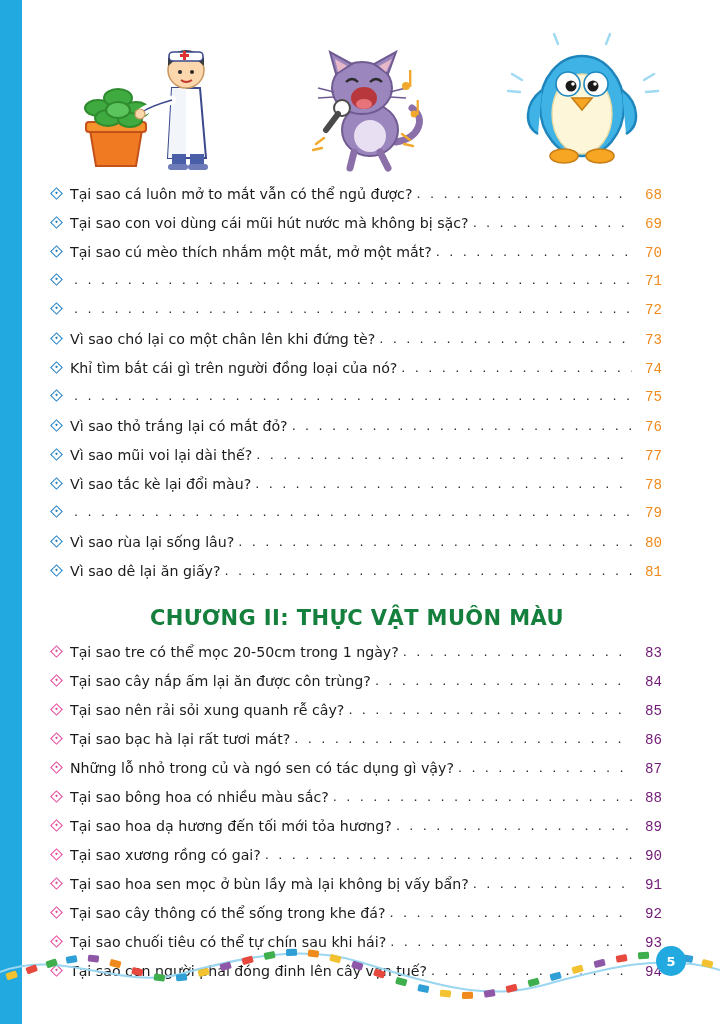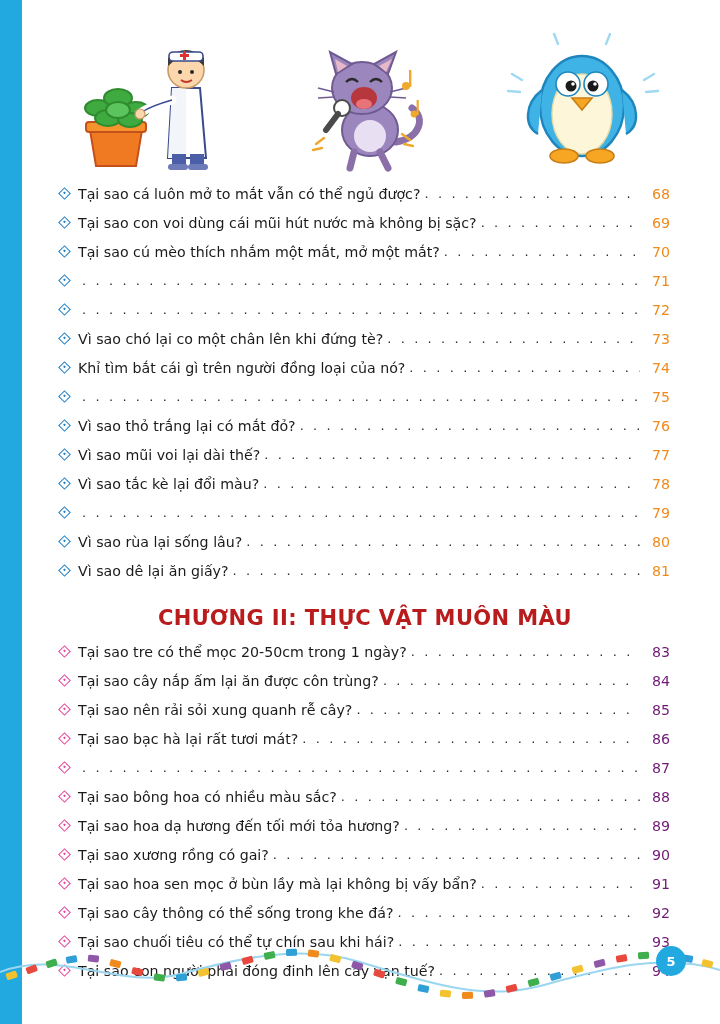--- a/index.html
+++ b/index.html
@@ -49,21 +49,21 @@
     width: 170px;
     height: 150px;
   }
   .illo-doctor { left: 40px; }
   .illo-cat    { left: 250px; }
   .illo-peng   { left: 470px; }
 
   
   .toc {
     position: absolute;
-    left: 32px;
+    left: 24px;
     top: 186px;
     width: 610px;
   }
   .toc-row {
     display: flex;
     align-items: baseline;
     height: 29px;
     font-size: 14.2px;
     color: #1b1b1b;
   }
@@ -110,33 +110,34 @@
     padding: 0 4px;
     position: relative;
     top: -1px;
   }
   .pagenum {
     flex: 0 0 auto;
     width: 30px;
     text-align: right;
     color: #f08a1c;
     font-size: 14.2px;
+    font-family: Liberation Mono, monospace;
   }
   .toc-row.pink .pagenum { color: #701a75; }
 
   
   .chapter {
     height: 52px;
     display: flex;
     align-items: center;
     justify-content: center;
     font-family: "DejaVu Sans", "Liberation Sans", sans-serif;
     font-weight: bold;
     font-size: 21px;
-    color: #b91c1c;
+    color: #15803d;
     letter-spacing: 0.4px;
     text-align: center;
   }
 
   
   .footer-wave {
     position: absolute;
     left: 0; bottom: 0;
     width: 720px; height: 110px;
   }
@@ -386,20 +387,21 @@
       <span class="pagenum">85</span>
     </div>
     <div class="toc-row pink">
       <span class="bullet"><span class="diamond pink"></span></span>
       <span class="toc-text">Tại sao bạc hà lại rất tươi mát?</span>
       <span class="leader">. . . . . . . . . . . . . . . . . . . . . . . . . . . . . . . . . . . . . . . . . . . . . . . . . . . . . . . .</span>
       <span class="pagenum">86</span>
     </div>
     <div class="toc-row pink">
       <span class="bullet"><span class="diamond pink"></span></span>
+      <span class="toc-text">Những lỗ nhỏ trong củ và ngó sen có tác dụng gì vậy?</span>
       <span class="leader">. . . . . . . . . . . . . . . . . . . . . . . . . . . . . . . . . . . . . . . . . . . . . . . . . . . . . . . .</span>
       <span class="pagenum">87</span>
     </div>
     <div class="toc-row pink">
       <span class="bullet"><span class="diamond pink"></span></span>
       <span class="toc-text">Tại sao bông hoa có nhiều màu sắc?</span>
       <span class="leader">. . . . . . . . . . . . . . . . . . . . . . . . . . . . . . . . . . . . . . . . . . . . . . . . . . . . . . . .</span>
       <span class="pagenum">88</span>
     </div>
     <div class="toc-row pink">

